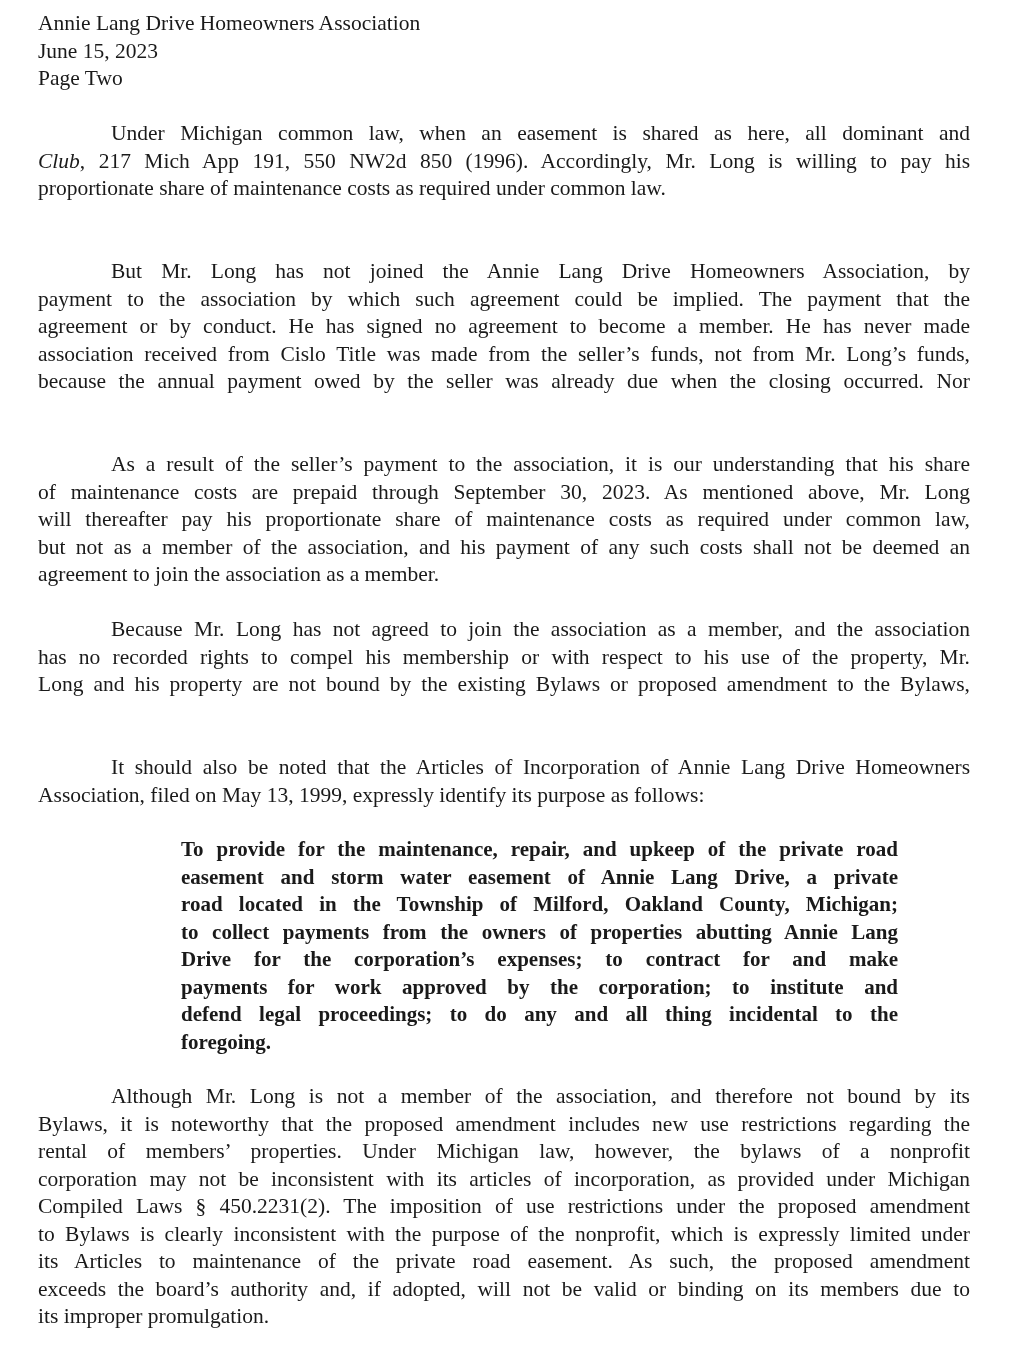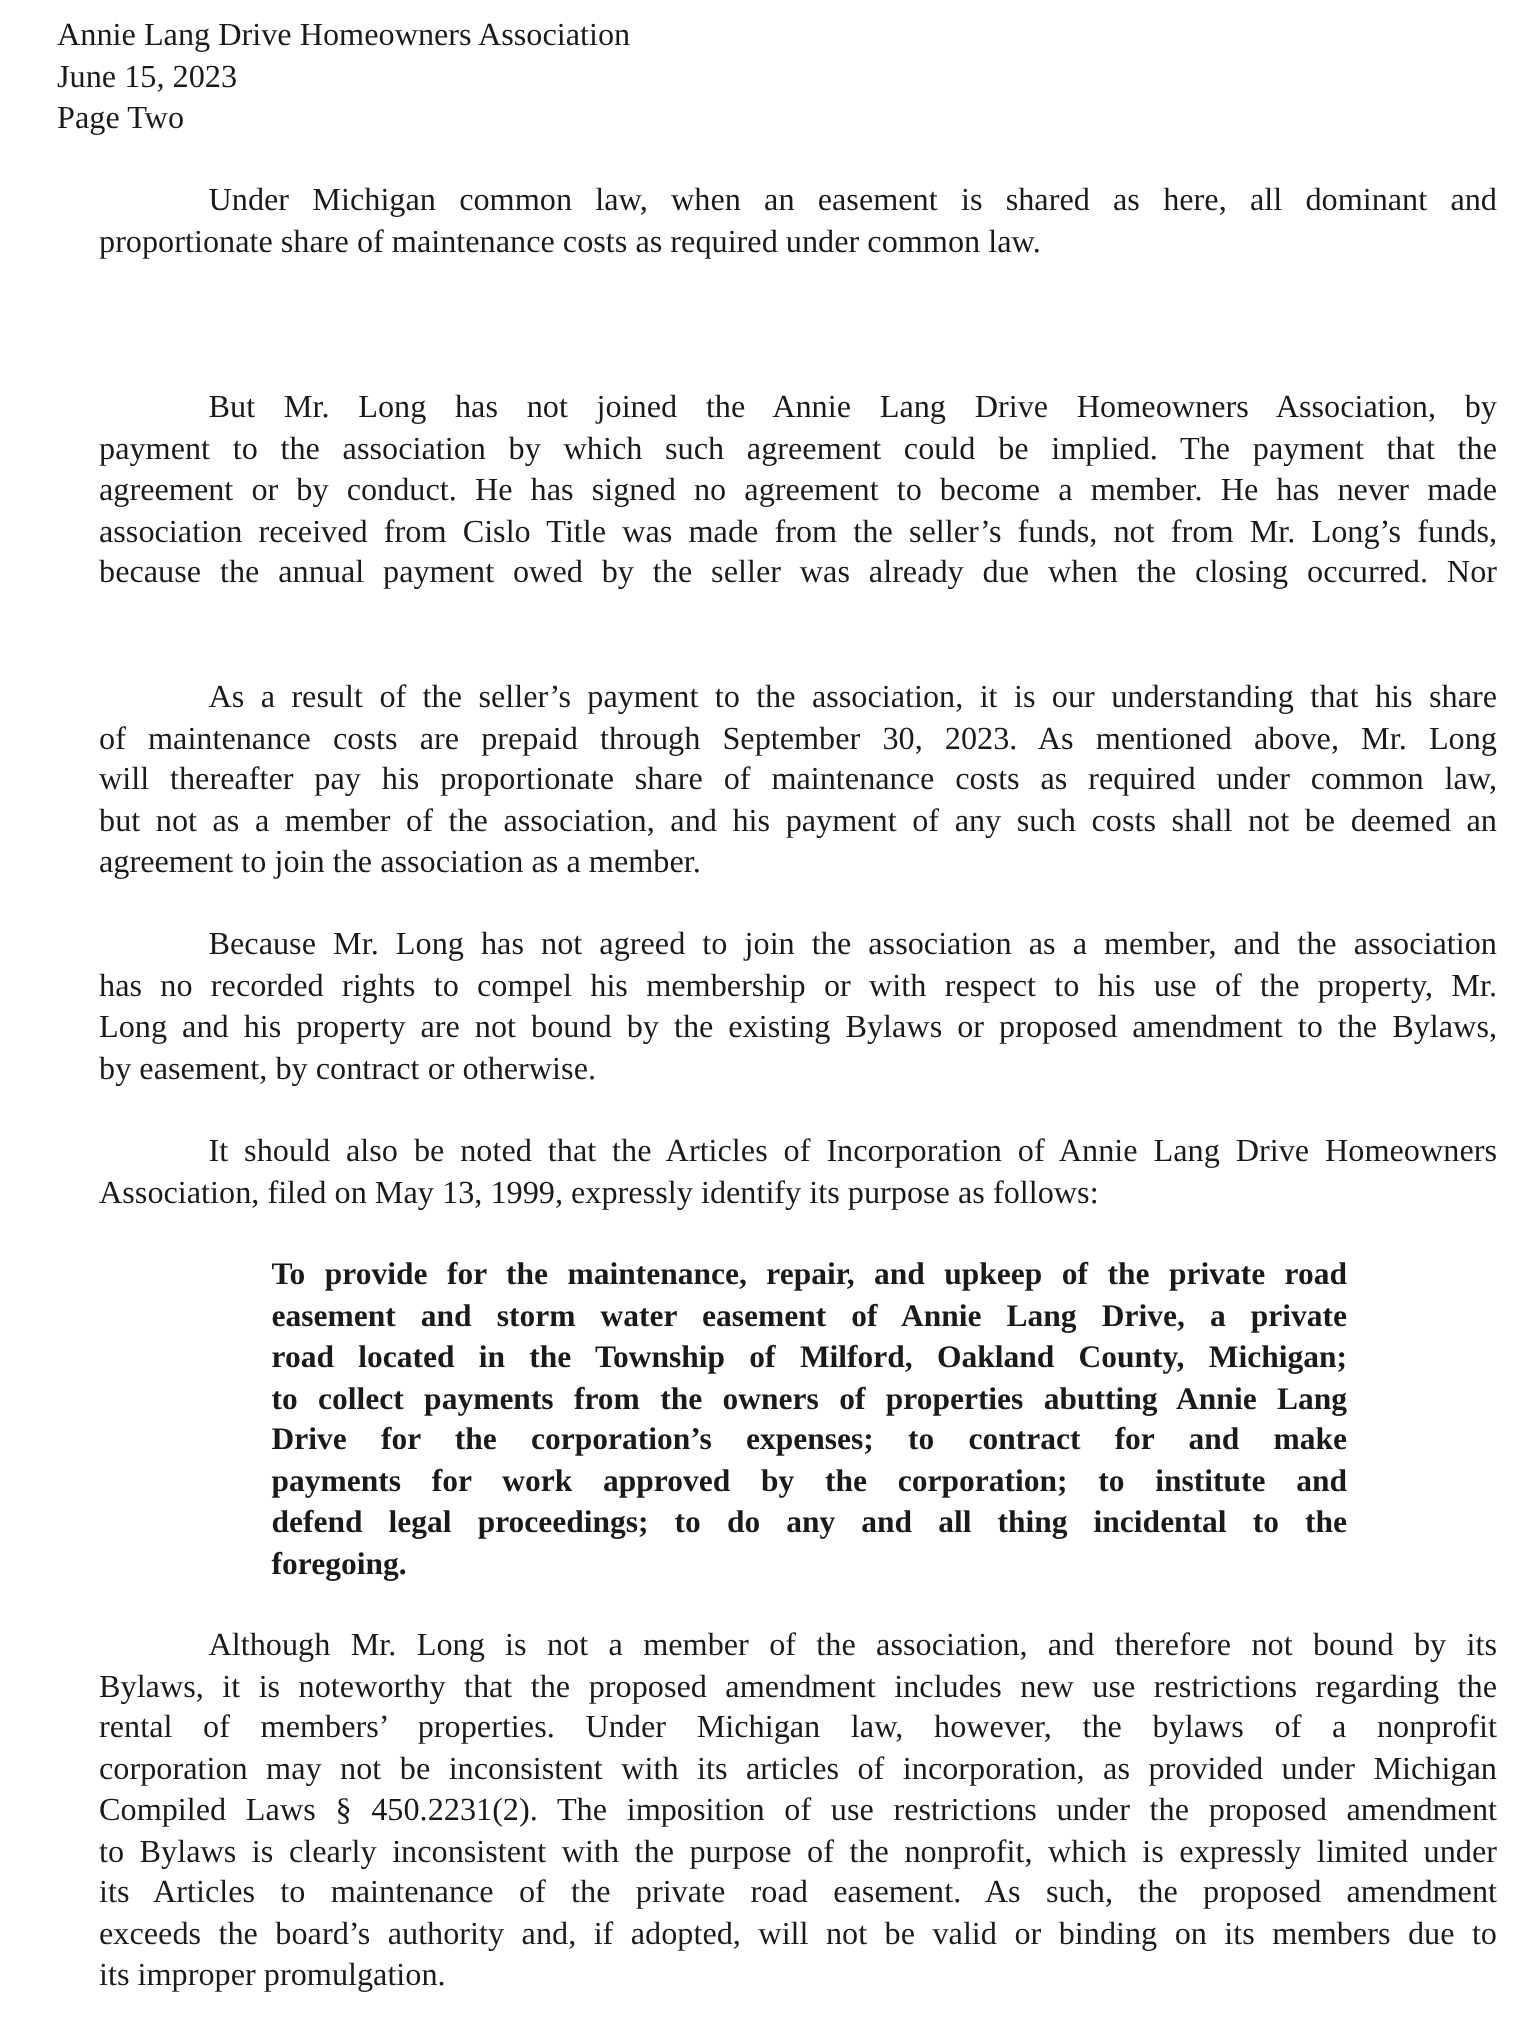--- a/index.html
+++ b/index.html
@@ -25,21 +25,20 @@
     font-size: 21.5px;
     line-height: 27.5px;
     white-space: nowrap;
   }
   .para {
     position: absolute;
     left: 0;
     width: 932px;
     font-size: 21.5px;
     line-height: 27.5px;
-    margin-left: 28px;
   }
   .line {
     display: block;
     text-align: justify;
     text-align-last: justify;
     white-space: nowrap;
     height: 27.5px;
     overflow: visible;
   }
   .line.first {
@@ -76,20 +75,23 @@
   <div>
     <div class="header-line">Annie Lang Drive Homeowners Association</div>
     <div class="header-line">June 15, 2023</div>
     <div class="header-line">Page Two</div>
   </div>
 
   <div class="para" style="top:110px;">
     <span class="line first">
         <span class="line-inner">Under Michigan common law, when an easement is shared as here, all dominant and</span>
       </span>
+    <span class="line">
+        <span class="line-inner"><em>Club</em><span>, 217 Mich App 191, 550 NW2d 850 (1996).  Accordingly, Mr. Long is willing to pay his</span></span>
+      </span>
     <span class="line last">
         <span class="line-inner">proportionate share of maintenance costs as required under common law.</span>
       </span>
   </div>
 
   <div class="para" style="top:248px;">
     <span class="line first">
         <span class="line-inner">But Mr. Long has not joined the Annie Lang Drive Homeowners Association, by</span>
       </span>
     <span class="line">
@@ -127,23 +129,20 @@
   <div class="para" style="top:606px;">
     <span class="line first">
         <span class="line-inner">Because Mr. Long has not agreed to join the association as a member, and the association</span>
       </span>
     <span class="line">
         <span class="line-inner">has no recorded rights to compel his membership or with respect to his use of the property, Mr.</span>
       </span>
     <span class="line">
         <span class="line-inner">Long and his property are not bound by the existing Bylaws or proposed amendment to the Bylaws,</span>
       </span>
-    <span class="line last">
-        <span class="line-inner">by easement, by contract or otherwise.</span>
-      </span>
   </div>
 
   <div class="para" style="top:744px;">
     <span class="line first">
         <span class="line-inner">It should also be noted that the Articles of Incorporation of Annie Lang Drive Homeowners</span>
       </span>
     <span class="line last">
         <span class="line-inner">Association, filed on May 13, 1999, expressly identify its purpose as follows:</span>
       </span>
   </div>

